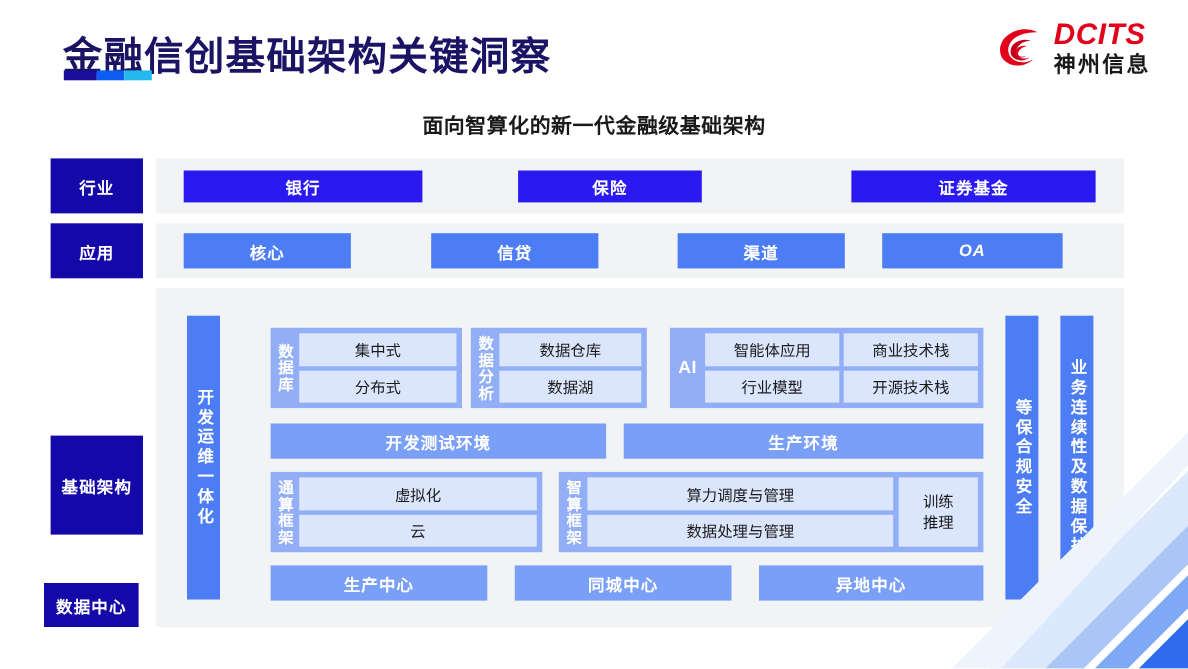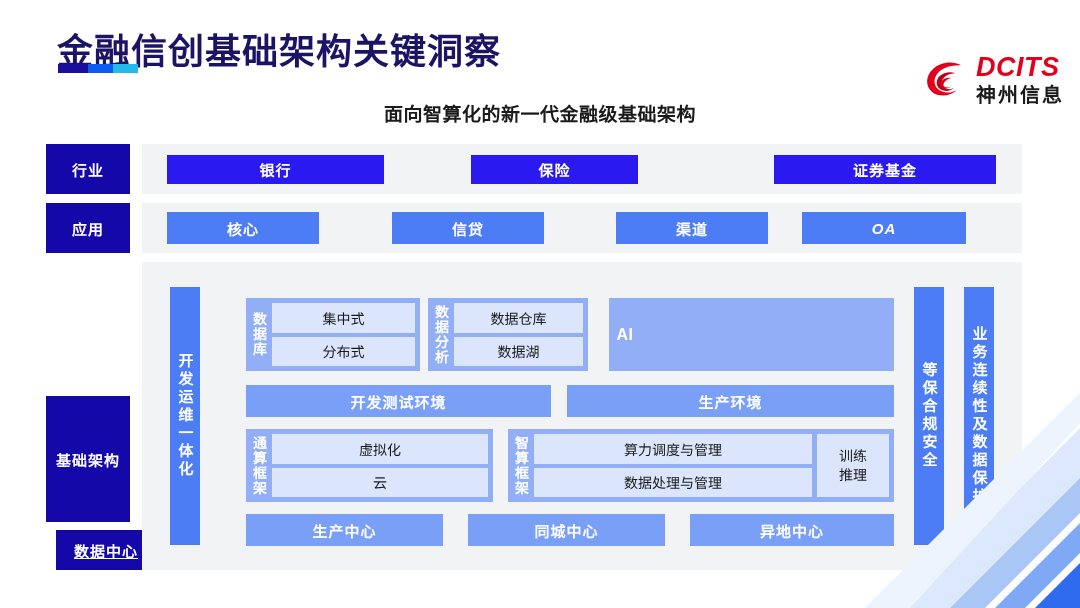--- a/index.html
+++ b/index.html
@@ -19,21 +19,21 @@
     position:absolute; left:57px; top:22px;
     font-size:36px; font-weight:700; color:#1b1464;
     letter-spacing:1px; white-space:nowrap;
   }
   .hdr-rule { position:absolute; left:58px; top:64px; display:flex; height:9px; width:80px; }
   .hdr-rule i { display:block; height:100%; }
   .hdr-rule i:nth-child(1){ width:30px; background:#1a0f9c; }
   .hdr-rule i:nth-child(2){ width:25px; background:#0b5cf0; }
   .hdr-rule i:nth-child(3){ width:25px; background:#23b9ec; }
 
-  .logo { position:absolute; right:16px; top:18px; display:flex; align-items:center; gap:7px;margin-top:36px; }
+  .logo { position:absolute; right:34px; top:18px; display:flex; align-items:center; gap:7px; }
   .logo-mark { width:47px; height:48px; }
   .logo-text { display:flex; flex-direction:column; line-height:1; }
   .logo-en { font-size:27px; font-weight:700; color:#e2001a; letter-spacing:.5px; font-style:italic; }
   .logo-cn { font-size:20px; font-weight:700; color:#1a1a1a; letter-spacing:2px; margin-top:4px; }
 
   .subtitle {
     position:absolute; left:0; right:0; top:99px; text-align:center;
     font-size:19px; font-weight:700; color:#1a1a1a; letter-spacing:.5px;
   }
 
@@ -116,22 +116,22 @@
     <span class="logo-text">
       <span class="logo-en">DCITS</span>
       <span class="logo-cn">神州信息</span>
     </span>
   </div>
 
   <div class="subtitle">面向智算化的新一代金融级基础架构</div>
 
   <div class="row-label" style="left:46px; top:144px; width:84px; height:50px;">行业</div>
   <div class="row-label" style="left:46px; top:203px; width:84px; height:50px;">应用</div>
-  <div class="row-label" style="left:46px; top:396px; width:84px; height:126px;">基础架构</div>
-  <div class="row-label" style="left:56px; top:530px; width:100px; height:40px;text-decoration:underline;">数据中心</div>
+  <div class="row-label" style="left:46px; top:396px; width:84px; height:90px;">基础架构</div>
+  <div class="row-label" style="left:40px; top:530px; width:86px; height:40px;">数据中心</div>
 
   <div class="panel" style="left:142px; top:144px; width:880px; height:50px;">
     <div class="chip chip-deep" style="left:25px; top:11px; width:217px; height:29px;">银行</div>
     <div class="chip chip-deep" style="left:329px; top:11px; width:167px; height:29px;">保险</div>
     <div class="chip chip-deep" style="left:632px; top:11px; width:222px; height:29px;">证券基金</div>
   </div>
 
   <div class="panel" style="left:142px; top:203px; width:880px; height:50px;">
     <div class="chip chip-mid" style="left:25px; top:9px; width:152px; height:32px;">核心</div>
     <div class="chip chip-mid" style="left:250px; top:9px; width:152px; height:32px;">信贷</div>
@@ -157,20 +157,30 @@
     <div class="group" style="left:286px; top:36px; width:160px; height:73px;">
       <div class="group-tag">数据分析</div>
       <div class="group-body">
         <div class="cell">数据仓库</div>
         <div class="cell">数据湖</div>
       </div>
     </div>
 
     <div class="group" style="left:467px; top:36px; width:285px; height:73px;">
       <div class="ai-tag">AI</div>
+      <div class="group-body cols">
+        <div class="group-col">
+          <div class="cell">智能体应用</div>
+          <div class="cell">行业模型</div>
+        </div>
+        <div class="group-col">
+          <div class="cell">商业技术栈</div>
+          <div class="cell">开源技术栈</div>
+        </div>
+      </div>
     </div>
 
     <div class="band" style="left:104px; top:123px; width:305px; height:32px;">开发测试环境</div>
     <div class="band" style="left:425px; top:123px; width:327px; height:32px;">生产环境</div>
 
     <div class="group" style="left:104px; top:167px; width:247px; height:73px;">
       <div class="group-tag">通算框架</div>
       <div class="group-body">
         <div class="cell">虚拟化</div>
         <div class="cell">云</div>

